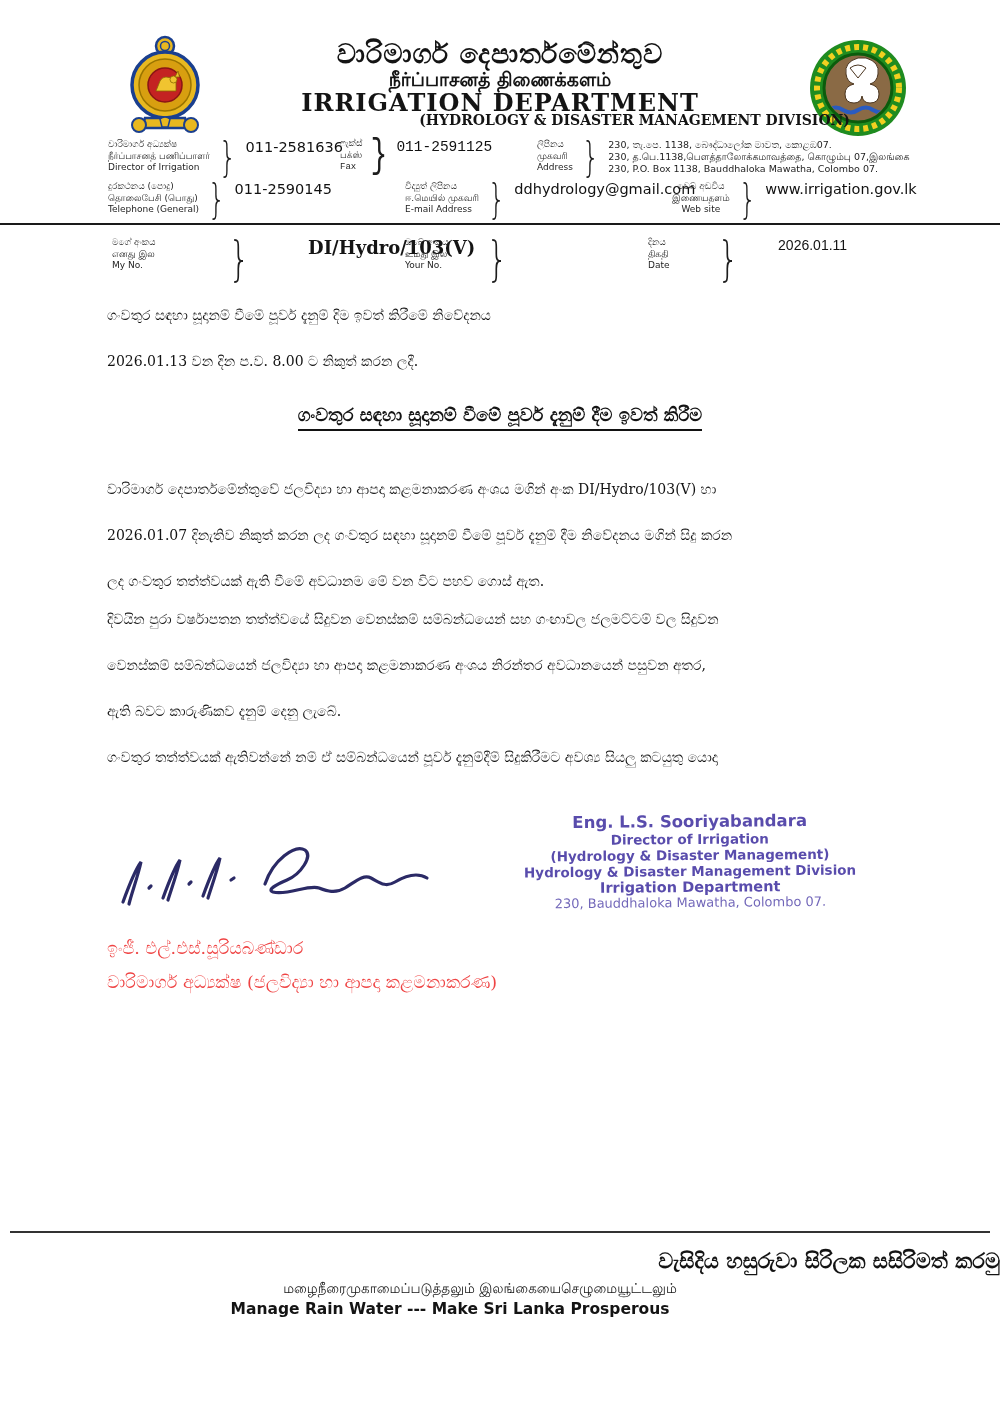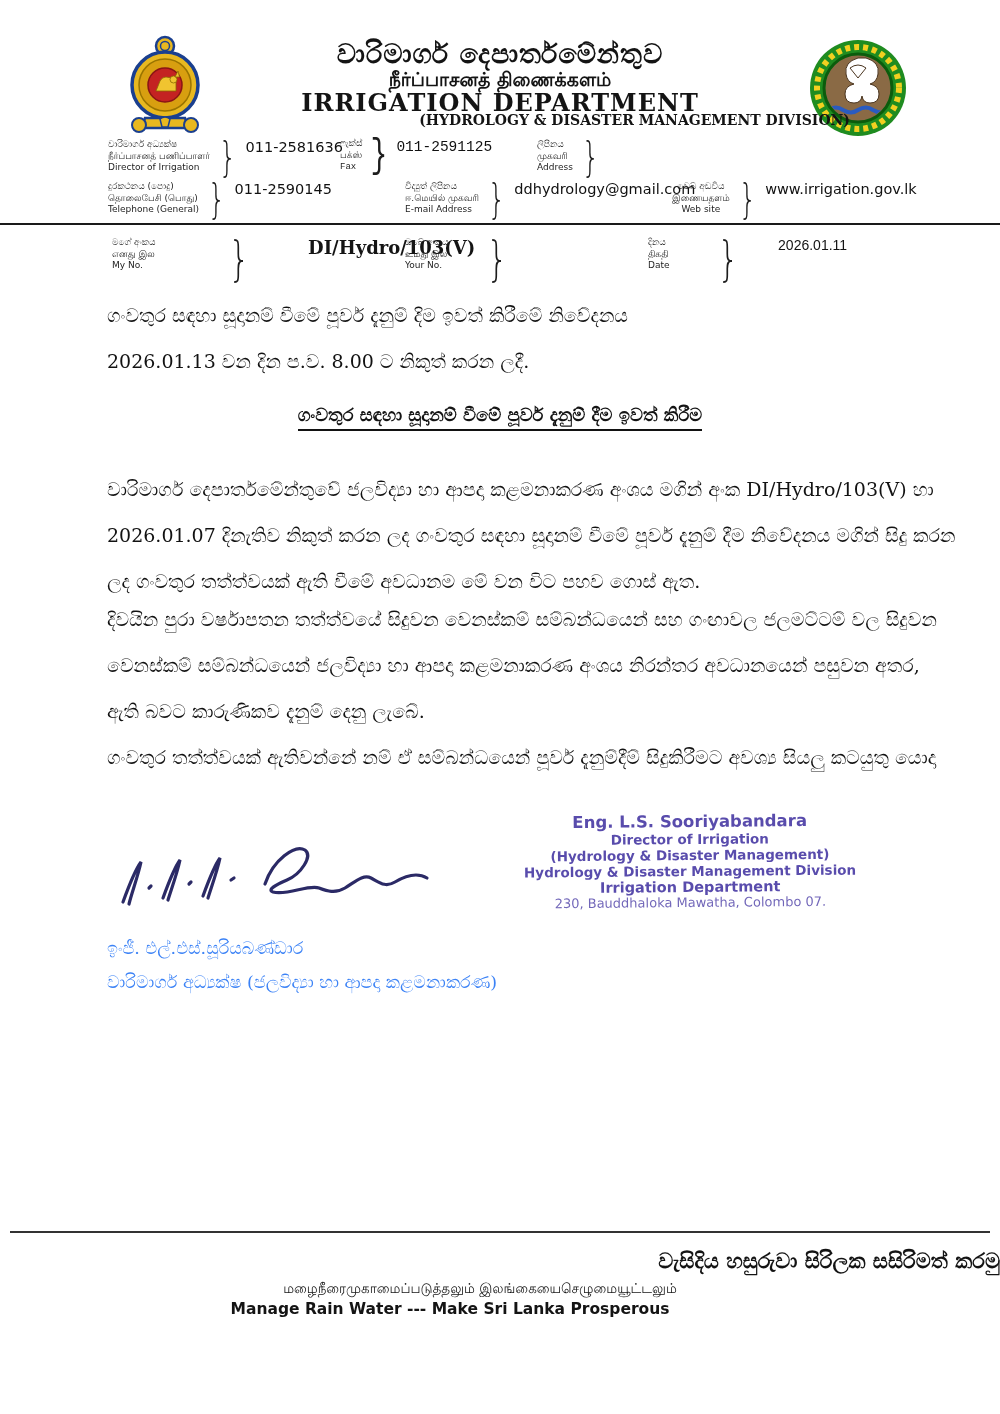--- a/index.html
+++ b/index.html
@@ -29,40 +29,40 @@
   .addr3 { display:flex; flex-direction:column; font-size:9.5px; line-height:12px; color:#1d1d1d; white-space:nowrap; }
 
   .rule { position:absolute; left:0; top:223px; width:1000px; height:2px; background:#1a1a1a; }
 
   
   .refval { font-family:"DejaVu Serif","Liberation Serif",serif; font-size:18px; font-weight:bold; white-space:nowrap; }
   .refdate { font-family:Liberation Sans, sans-serif; font-size:14px; white-space:nowrap; }
 
   
   .bodytxt { position:absolute; left:107px; width:830px;
-    font-family:"DejaVu Serif","Liberation Serif",serif; font-size:19px; color:#121212; }
+    font-family:"DejaVu Serif","Liberation Serif",serif; font-size:14px; color:#121212; }
   .bodytxt .ln { display:block; line-height:46px; white-space:nowrap; }
   .heading-wrap { position:absolute; left:0; top:404px; width:1000px; text-align:center; }
   .heading { display:inline-block; font-family:"DejaVu Serif","Liberation Serif",serif;
     font-size:18px; font-weight:bold; border-bottom:2px solid #121212; padding-bottom:3px; }
 
   
   .sig-svg { position:absolute; left:105px; top:822px; }
   .stamp { position:absolute; left:505px; top:812px; width:370px; text-align:center;
     transform:rotate(-0.5deg); opacity:0.92; }
   .stamp div { white-space:nowrap; }
   .st1 { font-size:16.5px; font-weight:bold; }
   .st2 { font-size:13.5px; font-weight:bold; }
   .st3 { font-size:13.5px; font-weight:bold; }
   .st4 { font-size:13.5px; font-weight:bold; }
   .st5 { font-size:14.5px; font-weight:bold; }
   .st6 { font-size:13px; opacity:0.85; }
 
   .signer { position:absolute; left:107px; font-family:"DejaVu Serif","Liberation Serif",serif;
-    font-size:17.5px; color:#3b82f6; white-space:nowrap; }
+    font-size:17.5px; color:#ef4444; white-space:nowrap; }
 
   
   .footer-rule { position:absolute; left:10px; top:1231px; width:980px; height:1.5px; background:#333; }
   .f-si { position:absolute; left:0; top:1248px; width:1000px; text-align:right;
     font-family:"DejaVu Serif","Liberation Serif",serif; font-size:21px; font-weight:bold; }
   .f-ta { position:absolute; left:0; top:1280px; width:960px; text-align:center; font-size:13.5px; }
   .f-en { position:absolute; left:0; top:1300px; width:900px; text-align:center;
     font-size:15.5px; font-weight:bold; }
 </style>
 </head>
@@ -132,20 +132,25 @@
     <span class="cval">011-2591125</span>
   </div>
 
   <div class="contact" style="left:537px; top:139px;">
     <div class="lbl3">
       <span>ලිපිනය</span>
       <span>முகவரி</span>
       <span>Address</span>
     </div>
     <span class="brace">}</span>
+    <div class="addr3">
+      <span>230, තැ.පෙ. 1138, බෞද්ධාලෝක  මාවත, කොළඹ07.</span>
+      <span>230, த.பெ.1138,பௌத்தாலோக்கமாவத்தை,  கொழும்பு  07,இலங்கை</span>
+      <span>230, P.O. Box 1138, Bauddhaloka Mawatha, Colombo 07.</span>
+    </div>
   </div>
 
   <div class="contact" style="left:108px; top:181px;">
     <div class="lbl3">
       <span>දුරකථනය  (පොදු)</span>
       <span>தொலைபேசி  (பொது)</span>
       <span>Telephone (General)</span>
     </div>
     <span class="brace">}</span>
     <span class="cval">011-2590145</span>

